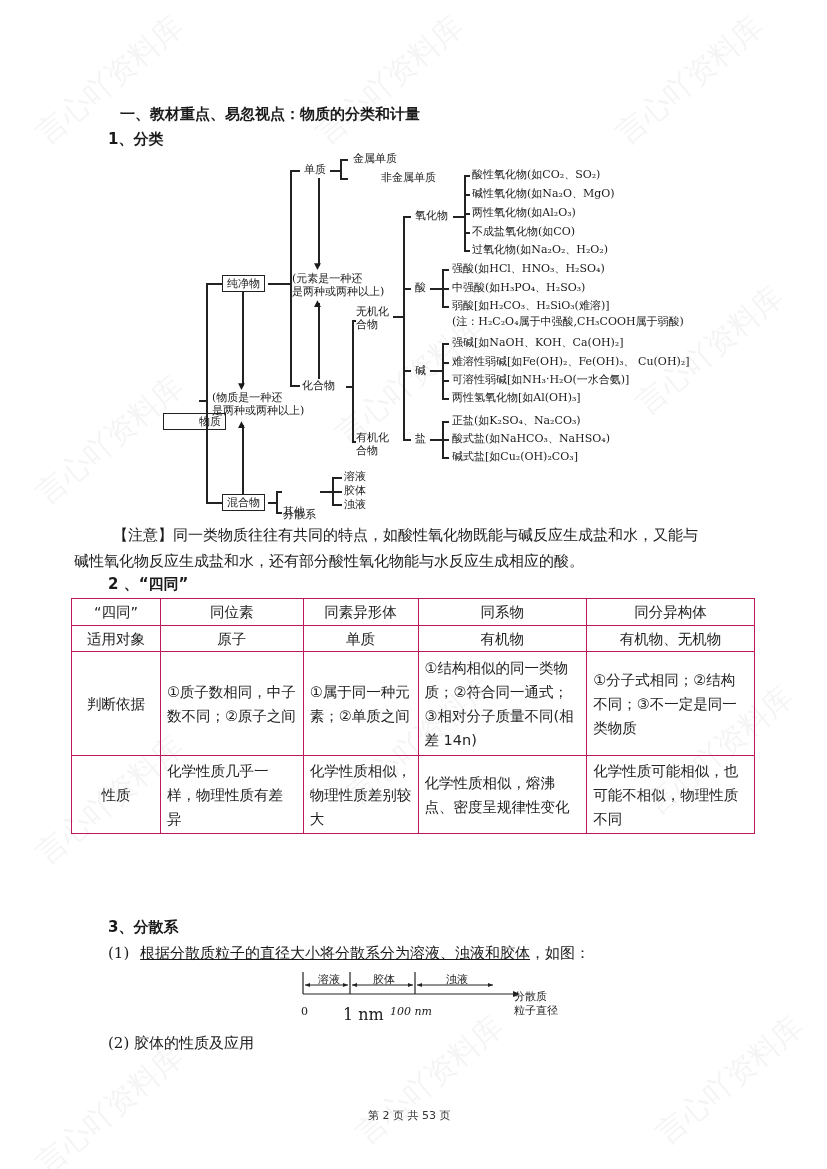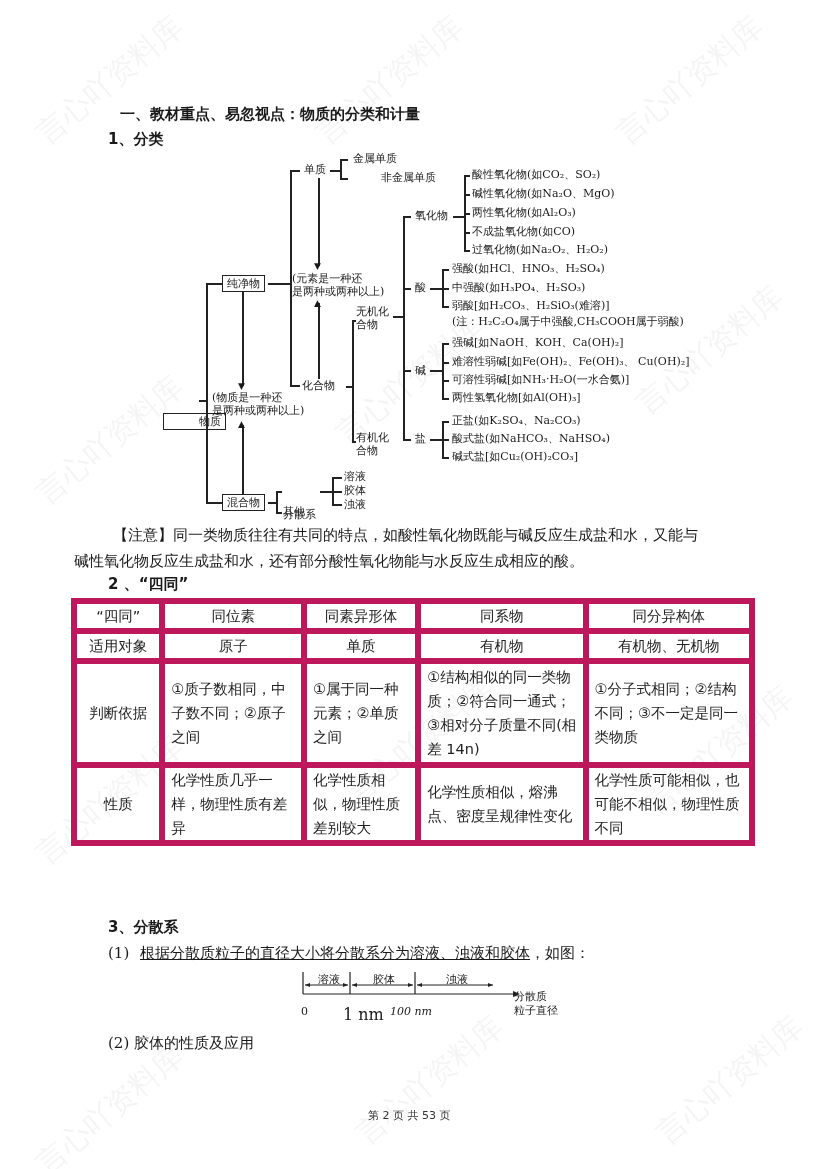--- a/index.html
+++ b/index.html
@@ -12,21 +12,21 @@
   .h2 { font-family: "DejaVu Sans", "Liberation Sans", sans-serif; font-weight: bold; font-size: 15px; }
   .tree { font-size: 11px; line-height: 13px; }
   .tree .t { position: absolute; white-space: nowrap; }
   .box { position: absolute; border: 1.5px solid #222; font-size: 11px; padding: 1px 4px; background: #fff; }
   .ln { position: absolute; background: #222; }
   .note { font-size: 15px; line-height: 26px; }
   table.four {
     position: absolute; left: 71px; top: 598px; width: 684px; border-collapse: collapse;
     font-family: "DejaVu Sans", "Liberation Sans", sans-serif; font-size: 14.5px; color: #222;
   }
-  table.four td { border: 6px solid #be185d; padding: 0 6px; vertical-align: middle; line-height: 24px; }
+  table.four td { border: 1px solid #be185d; padding: 0 6px; vertical-align: middle; line-height: 24px; }
   table.four td.c { text-align: center; }
   table.four td.l { text-align: left; white-space: normal; }
   .axis { position: absolute; }
   .wm { position: absolute; font-size: 30px; color: rgba(0,0,0,0.045); transform: rotate(-40deg); font-family: "DejaVu Sans", sans-serif; white-space: nowrap; }
   .footer { font-family: "DejaVu Sans", "Liberation Sans", sans-serif; font-size: 11px; color: #333; }
   .u { text-decoration: underline; }
 </style>
 </head>
 <body>
 

